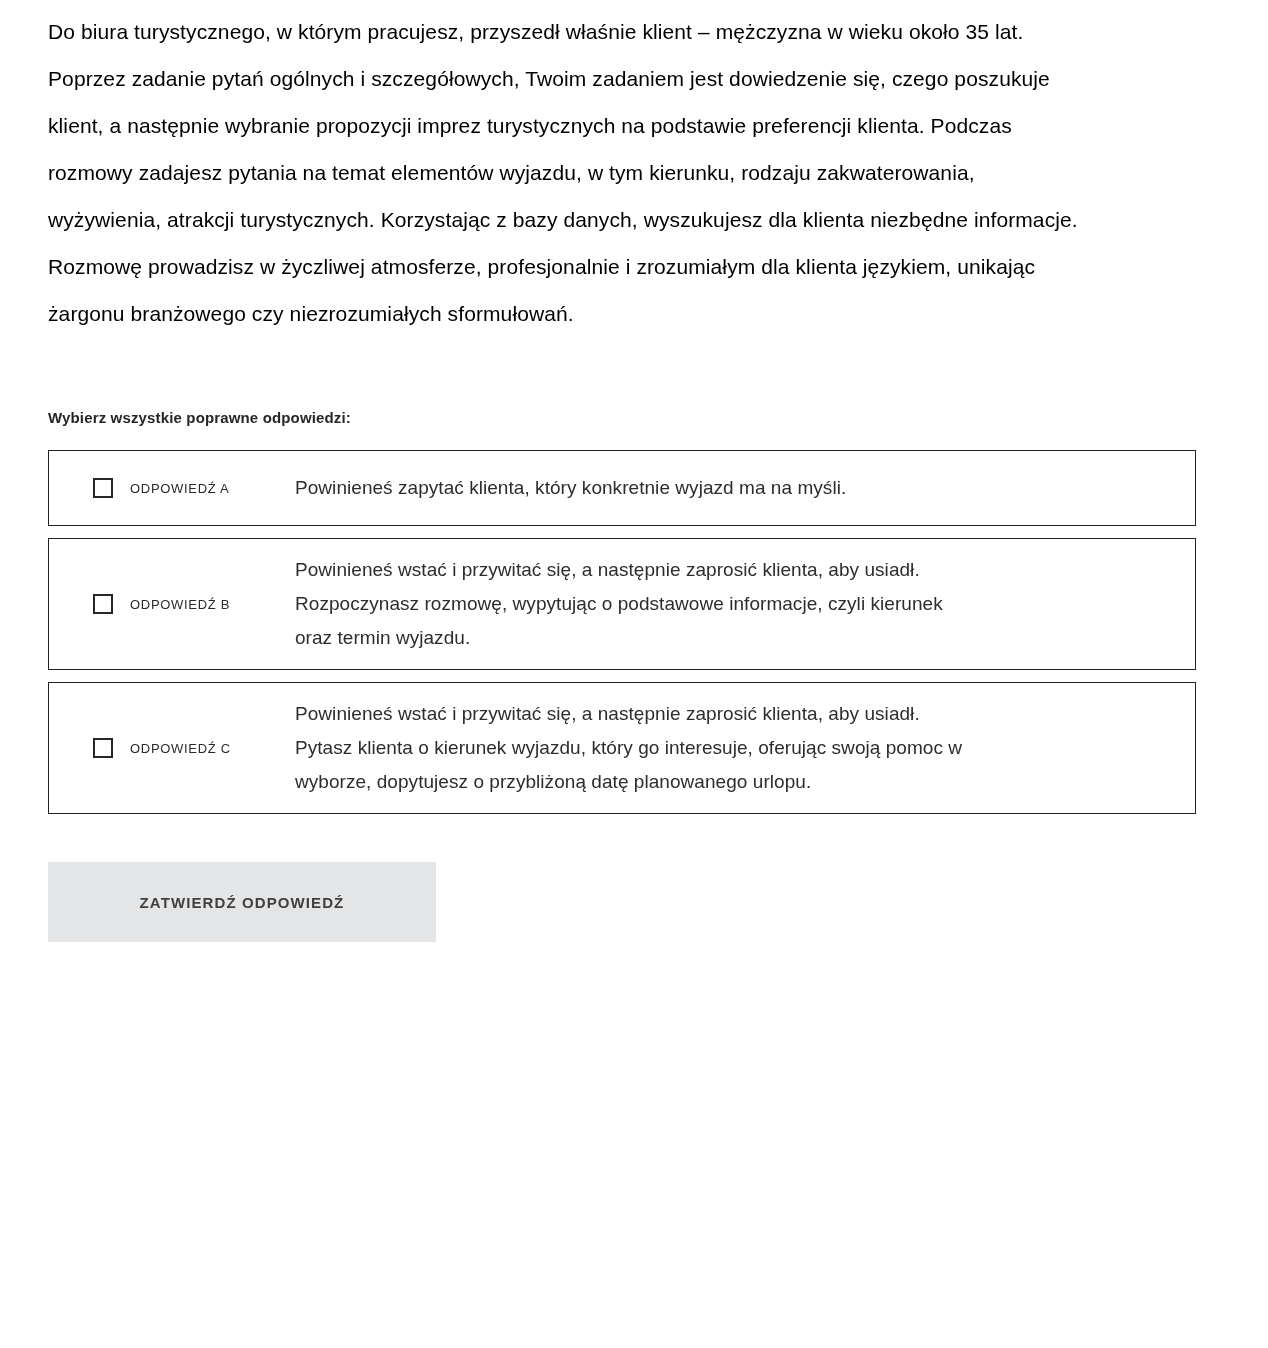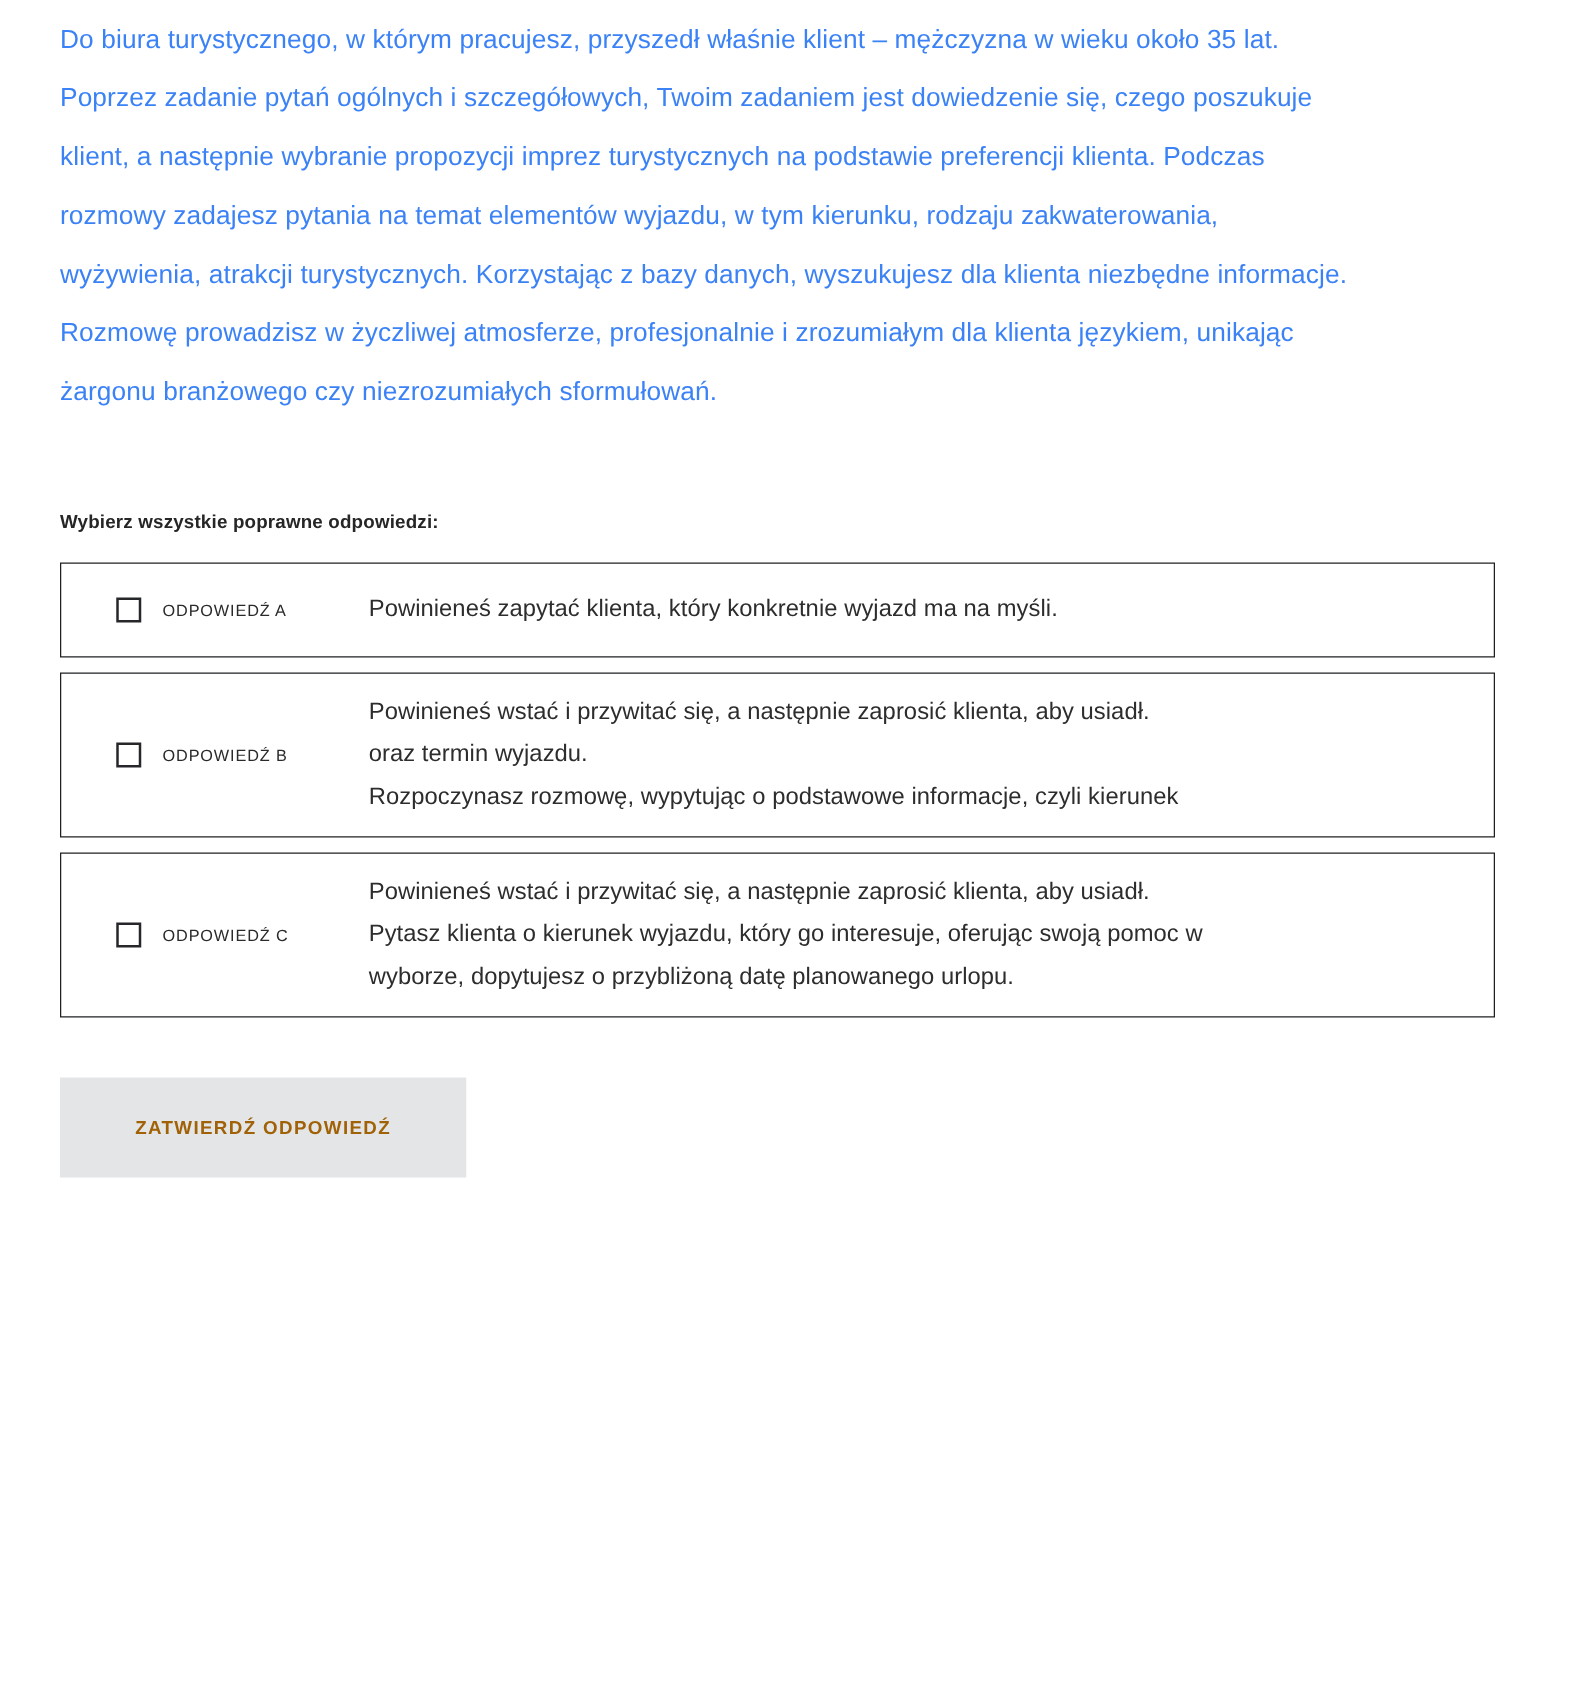--- a/index.html
+++ b/index.html
@@ -21,21 +21,21 @@
     width: 1268px;
     height: 1348px;
     box-sizing: border-box;
     padding: 0 48px;
   }
 
   
   .prose {
     font-size: 21px;
     line-height: 47px;
-    color: #3b82f6;
+    color: #000000;
     letter-spacing: 0.1px;
     max-width: 1030px;
     font-weight: 400;
   }
   .prose p {
     margin: 0;
   }
   .prose p.scenario {
     padding-top: 8px;
   }
@@ -110,25 +110,25 @@
   .answer-text span { display: block; }
 
   
   .submit-wrap {
     margin-top: 48px;
   }
   .submit-button {
     display: flex;
     align-items: center;
     justify-content: center;
-    width: 325px;
+    width: 388px;
     height: 80px;
     background: #e4e5e7;
     border: none;
-    color: #a16207;
+    color: #404040;
     font-family: "Liberation Sans", sans-serif;
     font-size: 15px;
     font-weight: 700;
     letter-spacing: 1.1px;
     text-transform: uppercase;
     cursor: pointer;
   }
 </style>
 </head>
 <body>
@@ -153,22 +153,22 @@
       </div>
     </div>
 
     <div class="answer-row tall">
       <div class="answer-left">
         <div class="checkbox"></div>
         <div class="answer-key">ODPOWIEDŹ B</div>
       </div>
       <div class="answer-text">
         <span>Powinieneś wstać i przywitać się, a następnie zaprosić klienta, aby usiadł.</span>
+        <span>Rozpoczynasz rozmowę, wypytując o podstawowe informacje, czyli kierunek</span>
         <span>oraz termin wyjazdu.</span>
-        <span>Rozpoczynasz rozmowę, wypytując o podstawowe informacje, czyli kierunek</span>
       </div>
     </div>
 
     <div class="answer-row tall">
       <div class="answer-left">
         <div class="checkbox"></div>
         <div class="answer-key">ODPOWIEDŹ C</div>
       </div>
       <div class="answer-text">
         <span>Powinieneś wstać i przywitać się, a następnie zaprosić klienta, aby usiadł.</span>

